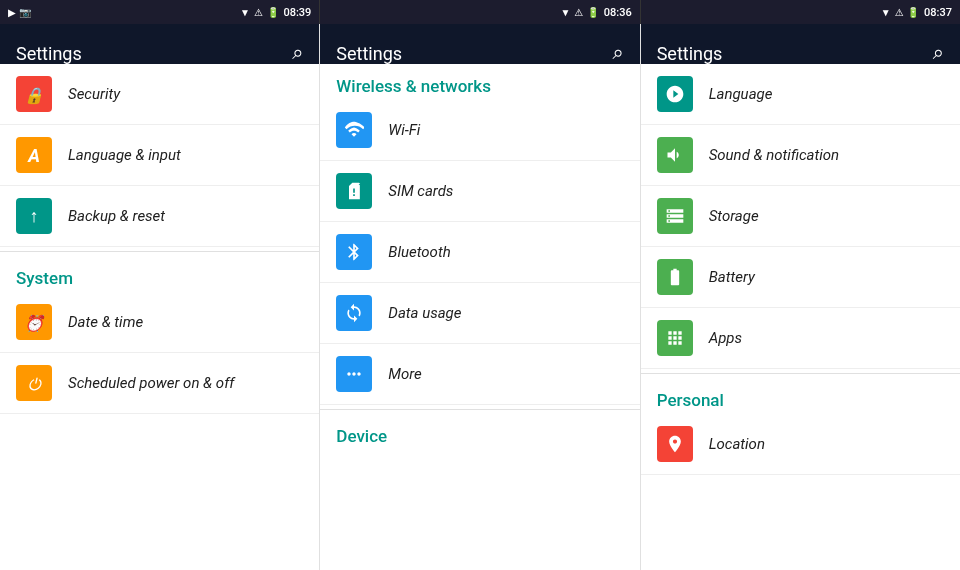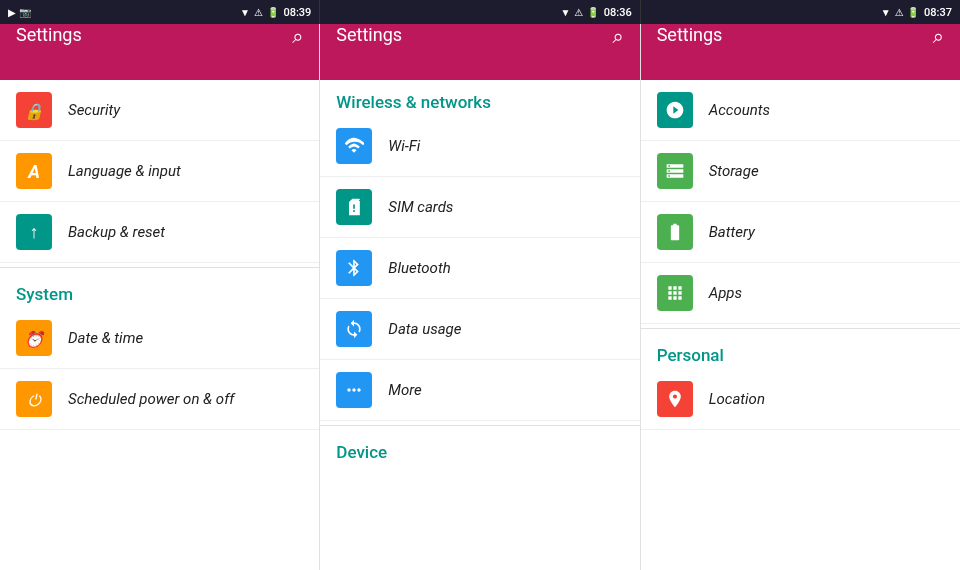--- a/index.html
+++ b/index.html
@@ -62,23 +62,23 @@
       display: flex;
       flex-direction: column;
       border-right: 1px solid #e0e0e0;
       overflow: hidden;
     }
     .panel:last-child { border-right: none; }
 
     
     .app-bar {
       display: flex;
-      align-items: flex-start;
-      background: #be185d;
-      height: 56px;
+      align-items: flex-end;
+      background: #0f172a;
+      height: 40px;
       padding: 0 16px;
       flex-shrink: 0;
     }
     .app-bar-title {
       color: #fff;
       font-size: 18px;
       font-weight: 400;
       flex: 1;
     }
     .app-bar-icon {
@@ -309,23 +309,31 @@
       <span class="app-bar-icon">⌕</span>
     </div>
     <div class="settings-list">
 
       <div class="settings-item">
         <div class="icon-box icon-teal">
           <svg width="20" height="20" viewBox="0 0 24 24" fill="white">
             <path d="M12 2C6.48 2 2 6.48 2 12s4.48 10 10 10 10-4.48 10-10S17.52 2 12 2zm-2 14.5v-9l6 4.5-6 4.5z"></path>
           </svg>
         </div>
-        <span class="item-text">Accounts</span>
-      </div>
-
+        <span class="item-text">Language</span>
+      </div>
+
+      <div class="settings-item">
+        <div class="icon-box icon-green">
+          <svg width="20" height="20" viewBox="0 0 24 24" fill="white">
+            <path d="M3 9v6h4l5 5V4L7 9H3zm13.5 3c0-1.77-1.02-3.29-2.5-4.03v8.05c1.48-.73 2.5-2.25 2.5-4.02z"></path>
+          </svg>
+        </div>
+        <span class="item-text">Sound &amp; notification</span>
+      </div>
 
       <div class="settings-item">
         <div class="icon-box icon-green">
           <svg width="20" height="20" viewBox="0 0 24 24" fill="white">
             <path d="M2 20h20v-4H2v4zm2-3h2v2H4v-2zM2 4v4h20V4H2zm4 3H4V5h2v2zm-4 7h20v-4H2v4zm2-3h2v2H4v-2z"></path>
           </svg>
         </div>
         <span class="item-text">Storage</span>
       </div>
 

